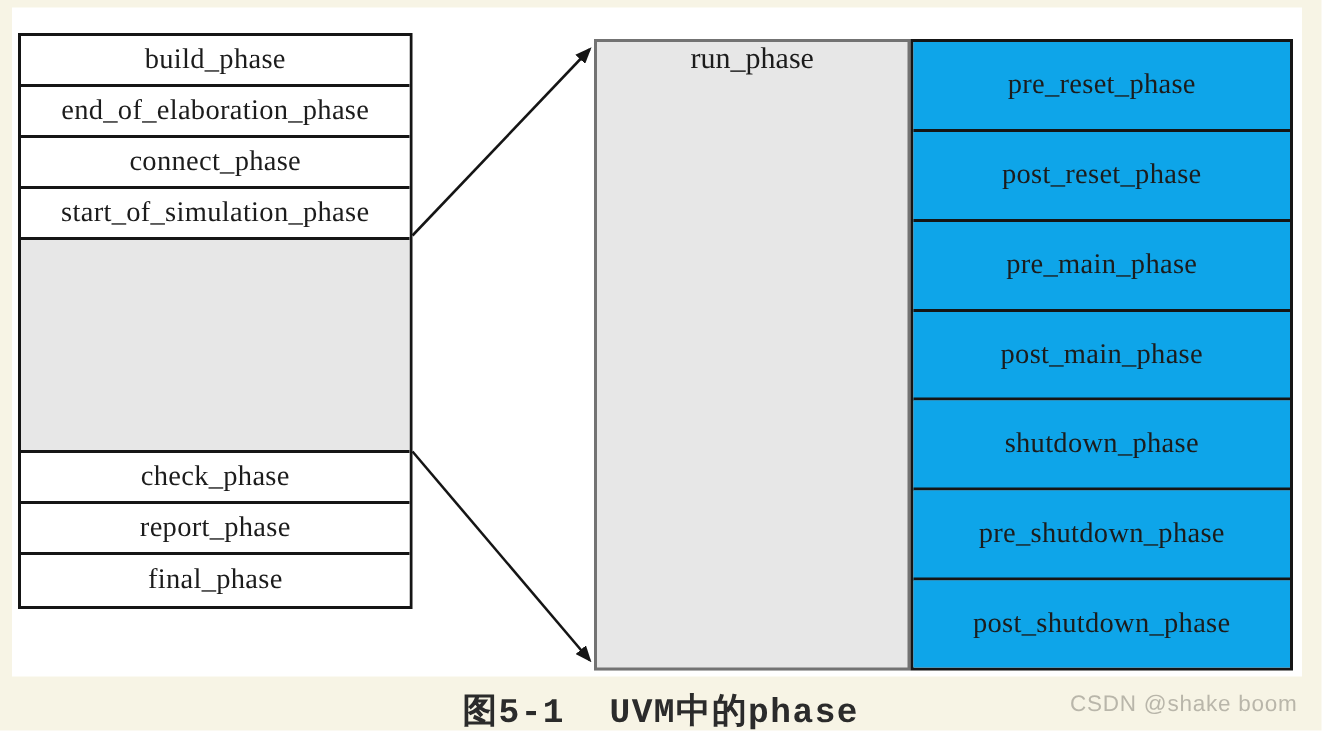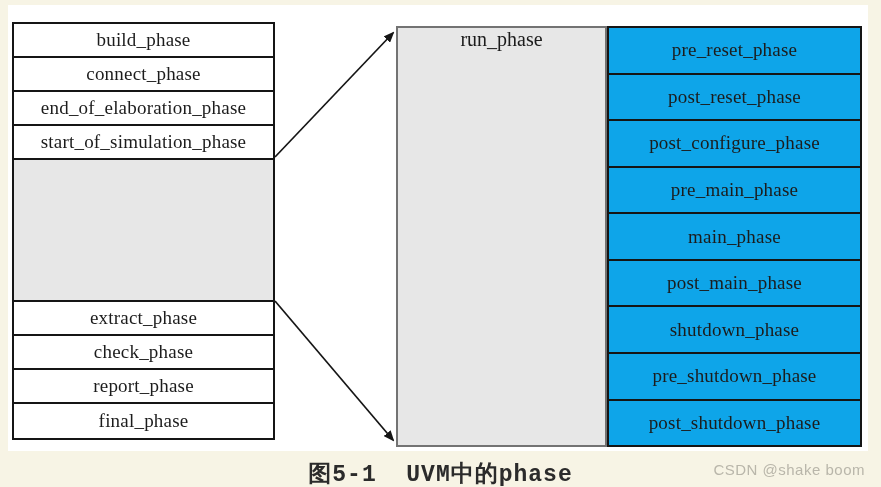--- a/index.html
+++ b/index.html
@@ -64,40 +64,37 @@
   }
 </style>
 </head>
 <body>
 
 <div id="page">
   <div class="canvas"></div>
 
   <div class="left-col">
     <div class="cell">build_phase</div>
+    <div class="cell">end_of_elaboration_phase</div>
     <div class="cell">connect_phase</div>
-    <div class="cell">end_of_elaboration_phase</div>
     <div class="cell">start_of_simulation_phase</div>
     <div class="gap-cell"></div>
-    <div class="cell">extract_phase</div>
     <div class="cell">check_phase</div>
     <div class="cell">report_phase</div>
     <div class="cell">final_phase</div>
   </div>
 
   <div class="run-box">
     <span>run_phase</span>
   </div>
 
   <div class="right-col">
     <div class="cell">pre_reset_phase</div>
     <div class="cell">post_reset_phase</div>
-    <div class="cell">post_configure_phase</div>
     <div class="cell">pre_main_phase</div>
-    <div class="cell">main_phase</div>
     <div class="cell">post_main_phase</div>
     <div class="cell">shutdown_phase</div>
     <div class="cell">pre_shutdown_phase</div>
     <div class="cell">post_shutdown_phase</div>
   </div>
 
   <svg class="arrows" viewBox="0 0 881 487" xmlns="http://www.w3.org/2000/svg">
     <defs>
       <marker id="ah" markerWidth="11" markerHeight="9" refX="9" refY="4.5" orient="auto" markerUnits="userSpaceOnUse">
         <polygon points="0,0 11,4.5 0,9" fill="#151515"></polygon>

